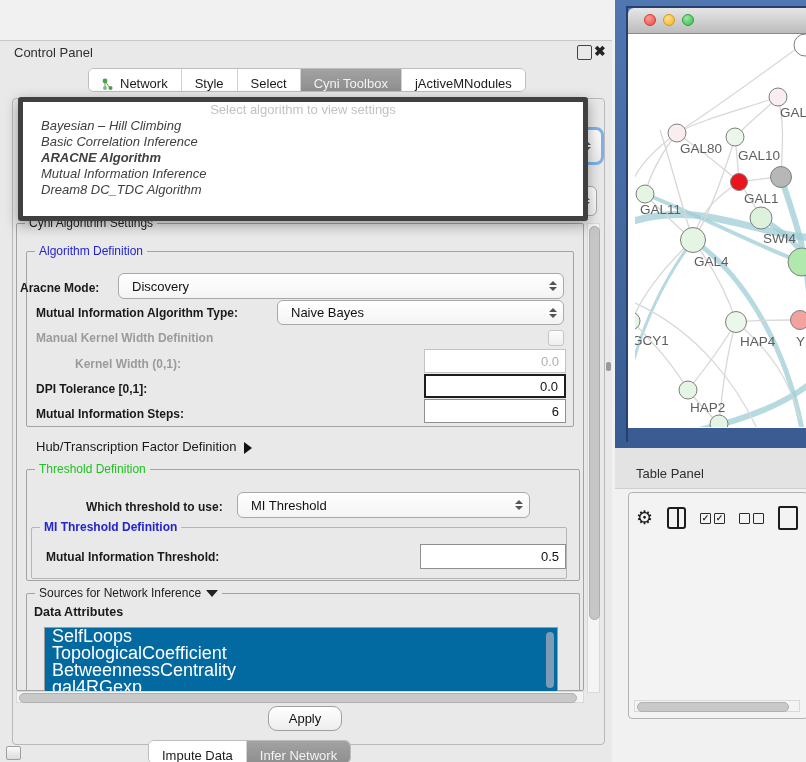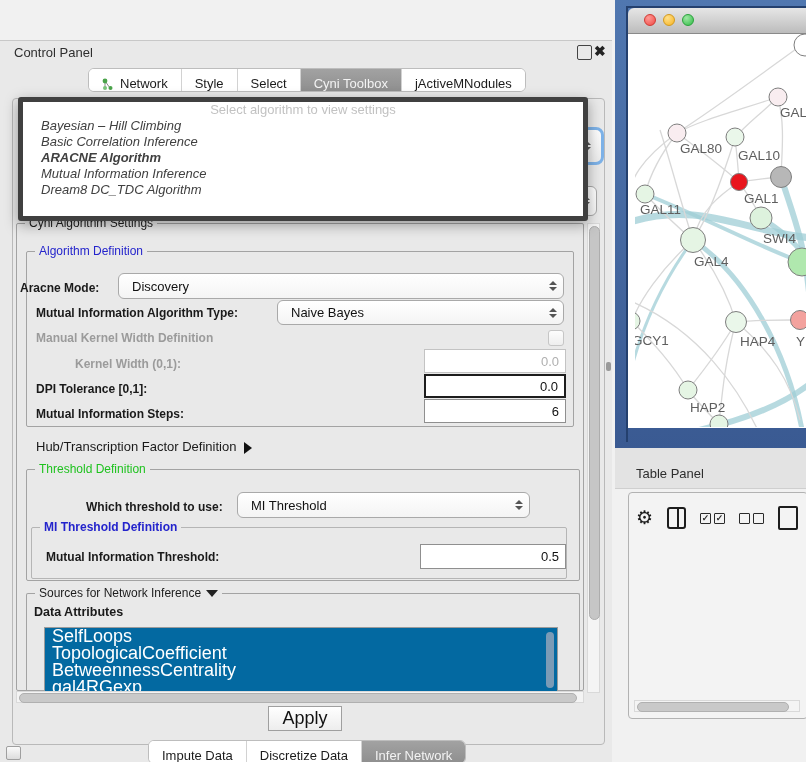--- a/index.html
+++ b/index.html
@@ -48,21 +48,21 @@
   .vscroll{width:13px;background:#f4f4f4;border:1px solid #d9d9d9;box-sizing:border-box;}
   .vthumb{position:absolute;left:1px;width:9px;background:#c6c6c6;border:1px solid #adadad;border-radius:6px;}
   .hscroll{height:12px;background:#f4f4f4;border:1px solid #d9d9d9;box-sizing:border-box;}
   .hthumb{position:absolute;top:1px;height:8px;background:#c9c9c9;border:1px solid #b0b0b0;border-radius:5px;}
 
   
   .attr-list{background:#fff;border:1px solid #9b9b9b;overflow:hidden;}
   .attr-item{height:17px;line-height:17px;padding-left:7px;font-size:18px;background:#0369a1;color:#fff;white-space:nowrap;}
   .attr-vthumb{position:absolute;right:3px;top:4px;width:8px;height:56px;background:#9aa7bb;border-radius:4px;opacity:.8;}
 
-  .btn{background:linear-gradient(#ffffff,#ededed);border:1px solid #9f9f9f;border-radius:0;font-size:18px;color:#111;display:flex;align-items:center;justify-content:center;text-align:center;}
+  .btn{background:linear-gradient(#ffffff,#ededed);border:1px solid #9f9f9f;border-radius:9px;font-size:13px;color:#111;display:flex;align-items:center;justify-content:center;text-align:center;}
 
   
   .popup{left:18px;top:56px;width:560px;height:114px;background:#fff;border:5px solid #404040;border-radius:3px;box-shadow:0 4px 14px rgba(0,0,0,.35);z-index:50;}
   .popup .hint{height:16px;line-height:15px;text-align:center;font-size:13px;color:#c2c2c2;}
   .dd-item{height:16px;line-height:16px;padding-left:18px;font-size:13px;color:#404040;white-space:nowrap;font-style:italic;}
   .dd-item.selected{font-weight:bold;}
 
   .hub-arrow{display:inline-block;width:0;height:0;border-top:6px solid transparent;border-bottom:6px solid transparent;border-left:8px solid #111;margin-left:8px;vertical-align:middle;}
   .legend-caret{display:inline-block;width:0;height:0;border-left:6px solid transparent;border-right:6px solid transparent;border-top:7px solid #222;margin-left:5px;vertical-align:middle;}
 
@@ -216,23 +216,20 @@
     <div class="abs vscroll" style="left:587px;top:182px;height:470px;">
       <div class="vthumb" style="top:2px;height:392px;"></div>
     </div>
 
     <div class="abs btn" style="left:268px;top:665px;width:72px;height:23px;">Apply</div>
 
     <div class="abs" style="left:148px;top:699px;">
       <div class="tabgroup" id="bottom-tabs">
           <div class="tab">
             <span>Impute Data</span>
-          </div>
-          <div class="tab">
-            <span>Discretize Data</span>
           </div>
           <div class="tab active">
             <span>Infer Network</span>
           </div>
         </div>
     </div>
 
     <div class="abs popup">
       <div class="hint">Select algorithm to view settings</div>
       <div id="dd-items">

